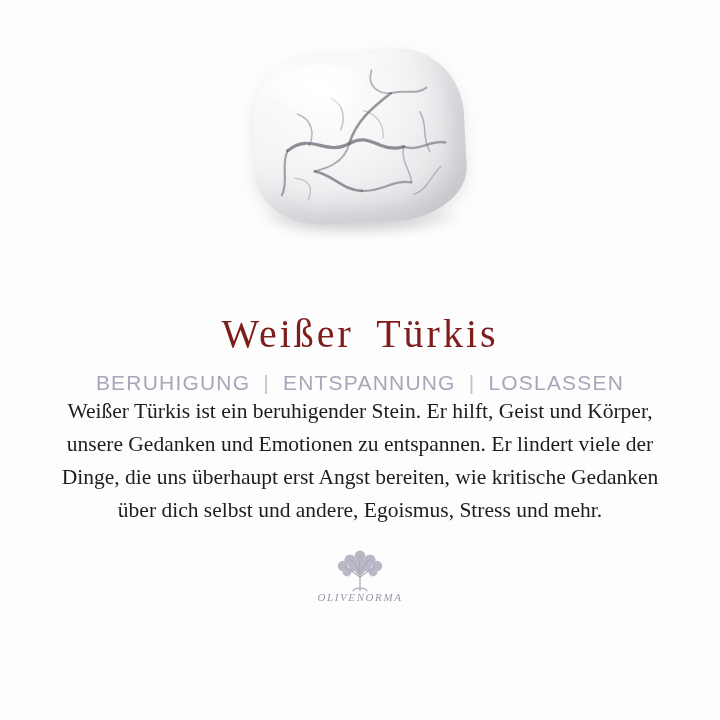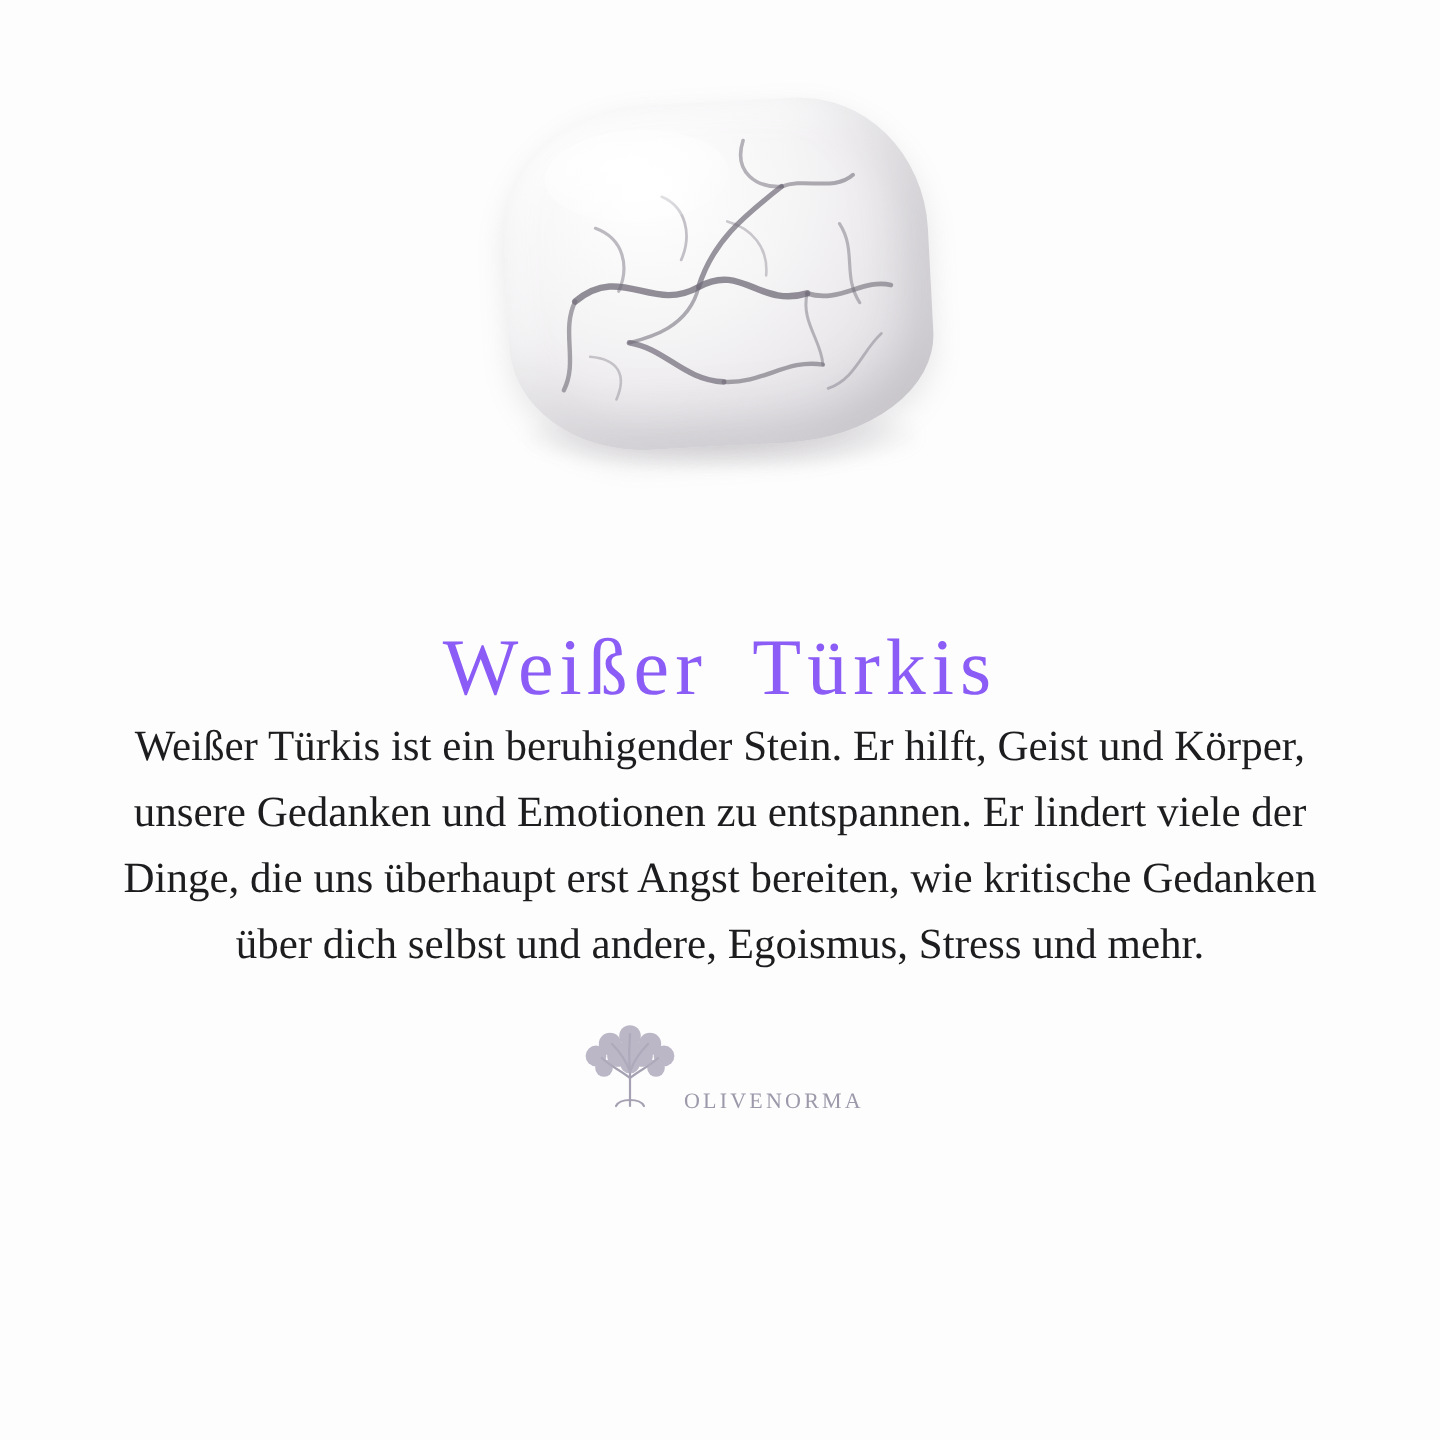--- a/index.html
+++ b/index.html
@@ -68,21 +68,21 @@
     width: 92px; height: 46px;
     border-radius: 50%;
     background: radial-gradient(ellipse at 40% 40%, rgba(255,255,255,0.95), rgba(255,255,255,0));
   }
 
   
   .title {
     font-family: "Liberation Serif", serif;
     font-size: 40px;
     letter-spacing: 3px;
-    color: #8b5cf6;
+    color: #7f1d1d;
     margin-top: 18px;
     font-weight: 400;
     text-align: center;
     word-spacing: 10px;
   }
   .subtitle {
     margin-top: 14px;
     font-family: "Liberation Sans", sans-serif;
     font-size: 21px;
     letter-spacing: 1.2px;
@@ -99,21 +99,23 @@
     font-family: "Liberation Serif", serif;
     font-size: 21.5px;
     line-height: 33px;
     color: #1d1d1f;
   }
 
   
   .logo {
     margin-top: 20px;
     display: flex;
-    align-items: flex-end;
+    flex-direction: column;
+    align-items: center;
+    font-style: italic;
   }
   .logo-word {
     font-family: "Liberation Serif", serif;
     font-size: 11px;
     letter-spacing: 1.6px;
     color: #9d99ab;
     margin-top: -4px;
   }
 </style>
 </head>
@@ -145,20 +147,27 @@
             <path d="M112 60 C124 64, 132 74, 130 88" stroke-width="1.3" opacity="0.35"></path>
           </g>
         </svg>
         <div class="stone-gloss"></div>
       </div>
     </div>
   </div>
 
   <div class="title">Weißer Türkis</div>
 
+  <div class="subtitle">
+    <span>BERUHIGUNG</span>
+    <span class="sep">|</span>
+    <span>ENTSPANNUNG</span>
+    <span class="sep">|</span>
+    <span>LOSLASSEN</span>
+  </div>
 
   <div class="body-text">Weißer Türkis ist ein beruhigender Stein. Er hilft, Geist und Körper, unsere Gedanken und Emotionen zu entspannen. Er lindert viele der Dinge, die uns überhaupt erst Angst bereiten, wie kritische Gedanken über dich selbst und andere, Egoismus, Stress und mehr.</div>
 
   <div class="logo">
     <svg width="54" height="48" viewBox="0 0 54 48">
       <g stroke="#a6a1b2" fill="none" stroke-width="1.1" stroke-linecap="round">
         <path d="M27 44 L27 27"></path>
         <path d="M27 30 C22 26, 17 24, 13 20"></path>
         <path d="M27 30 C32 26, 37 24, 41 20"></path>
         <path d="M27 27 C25 21, 22 17, 18 13"></path>

